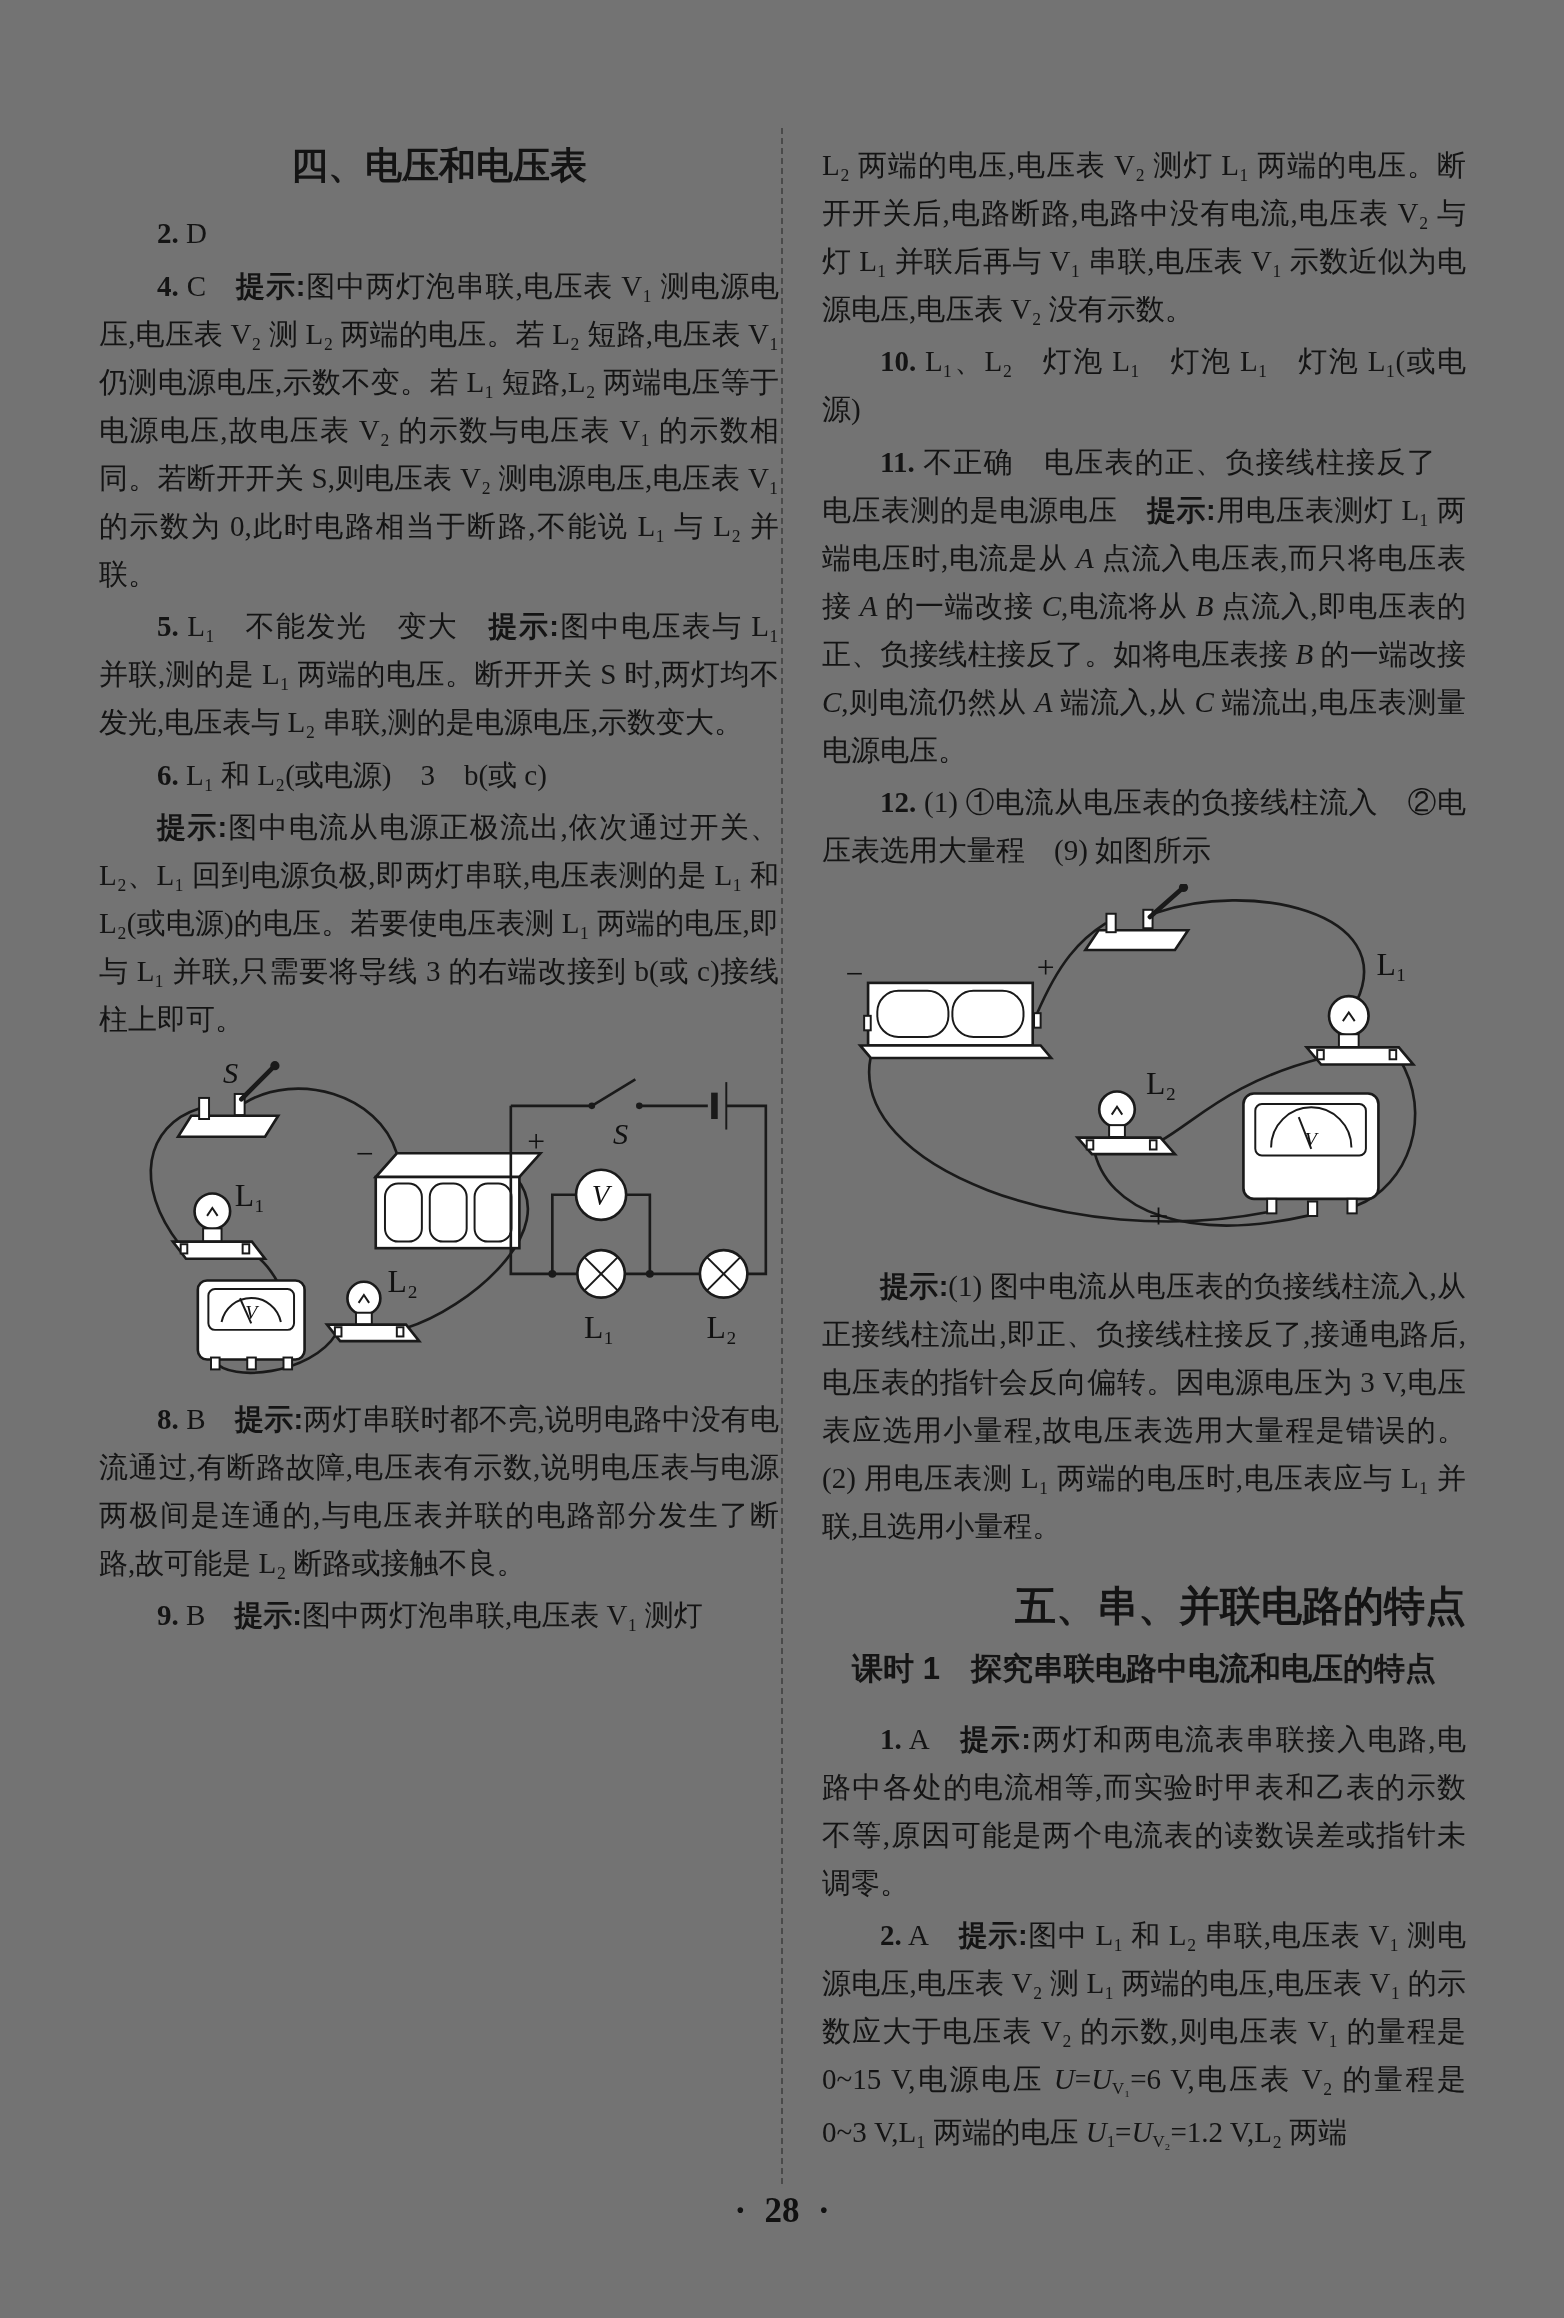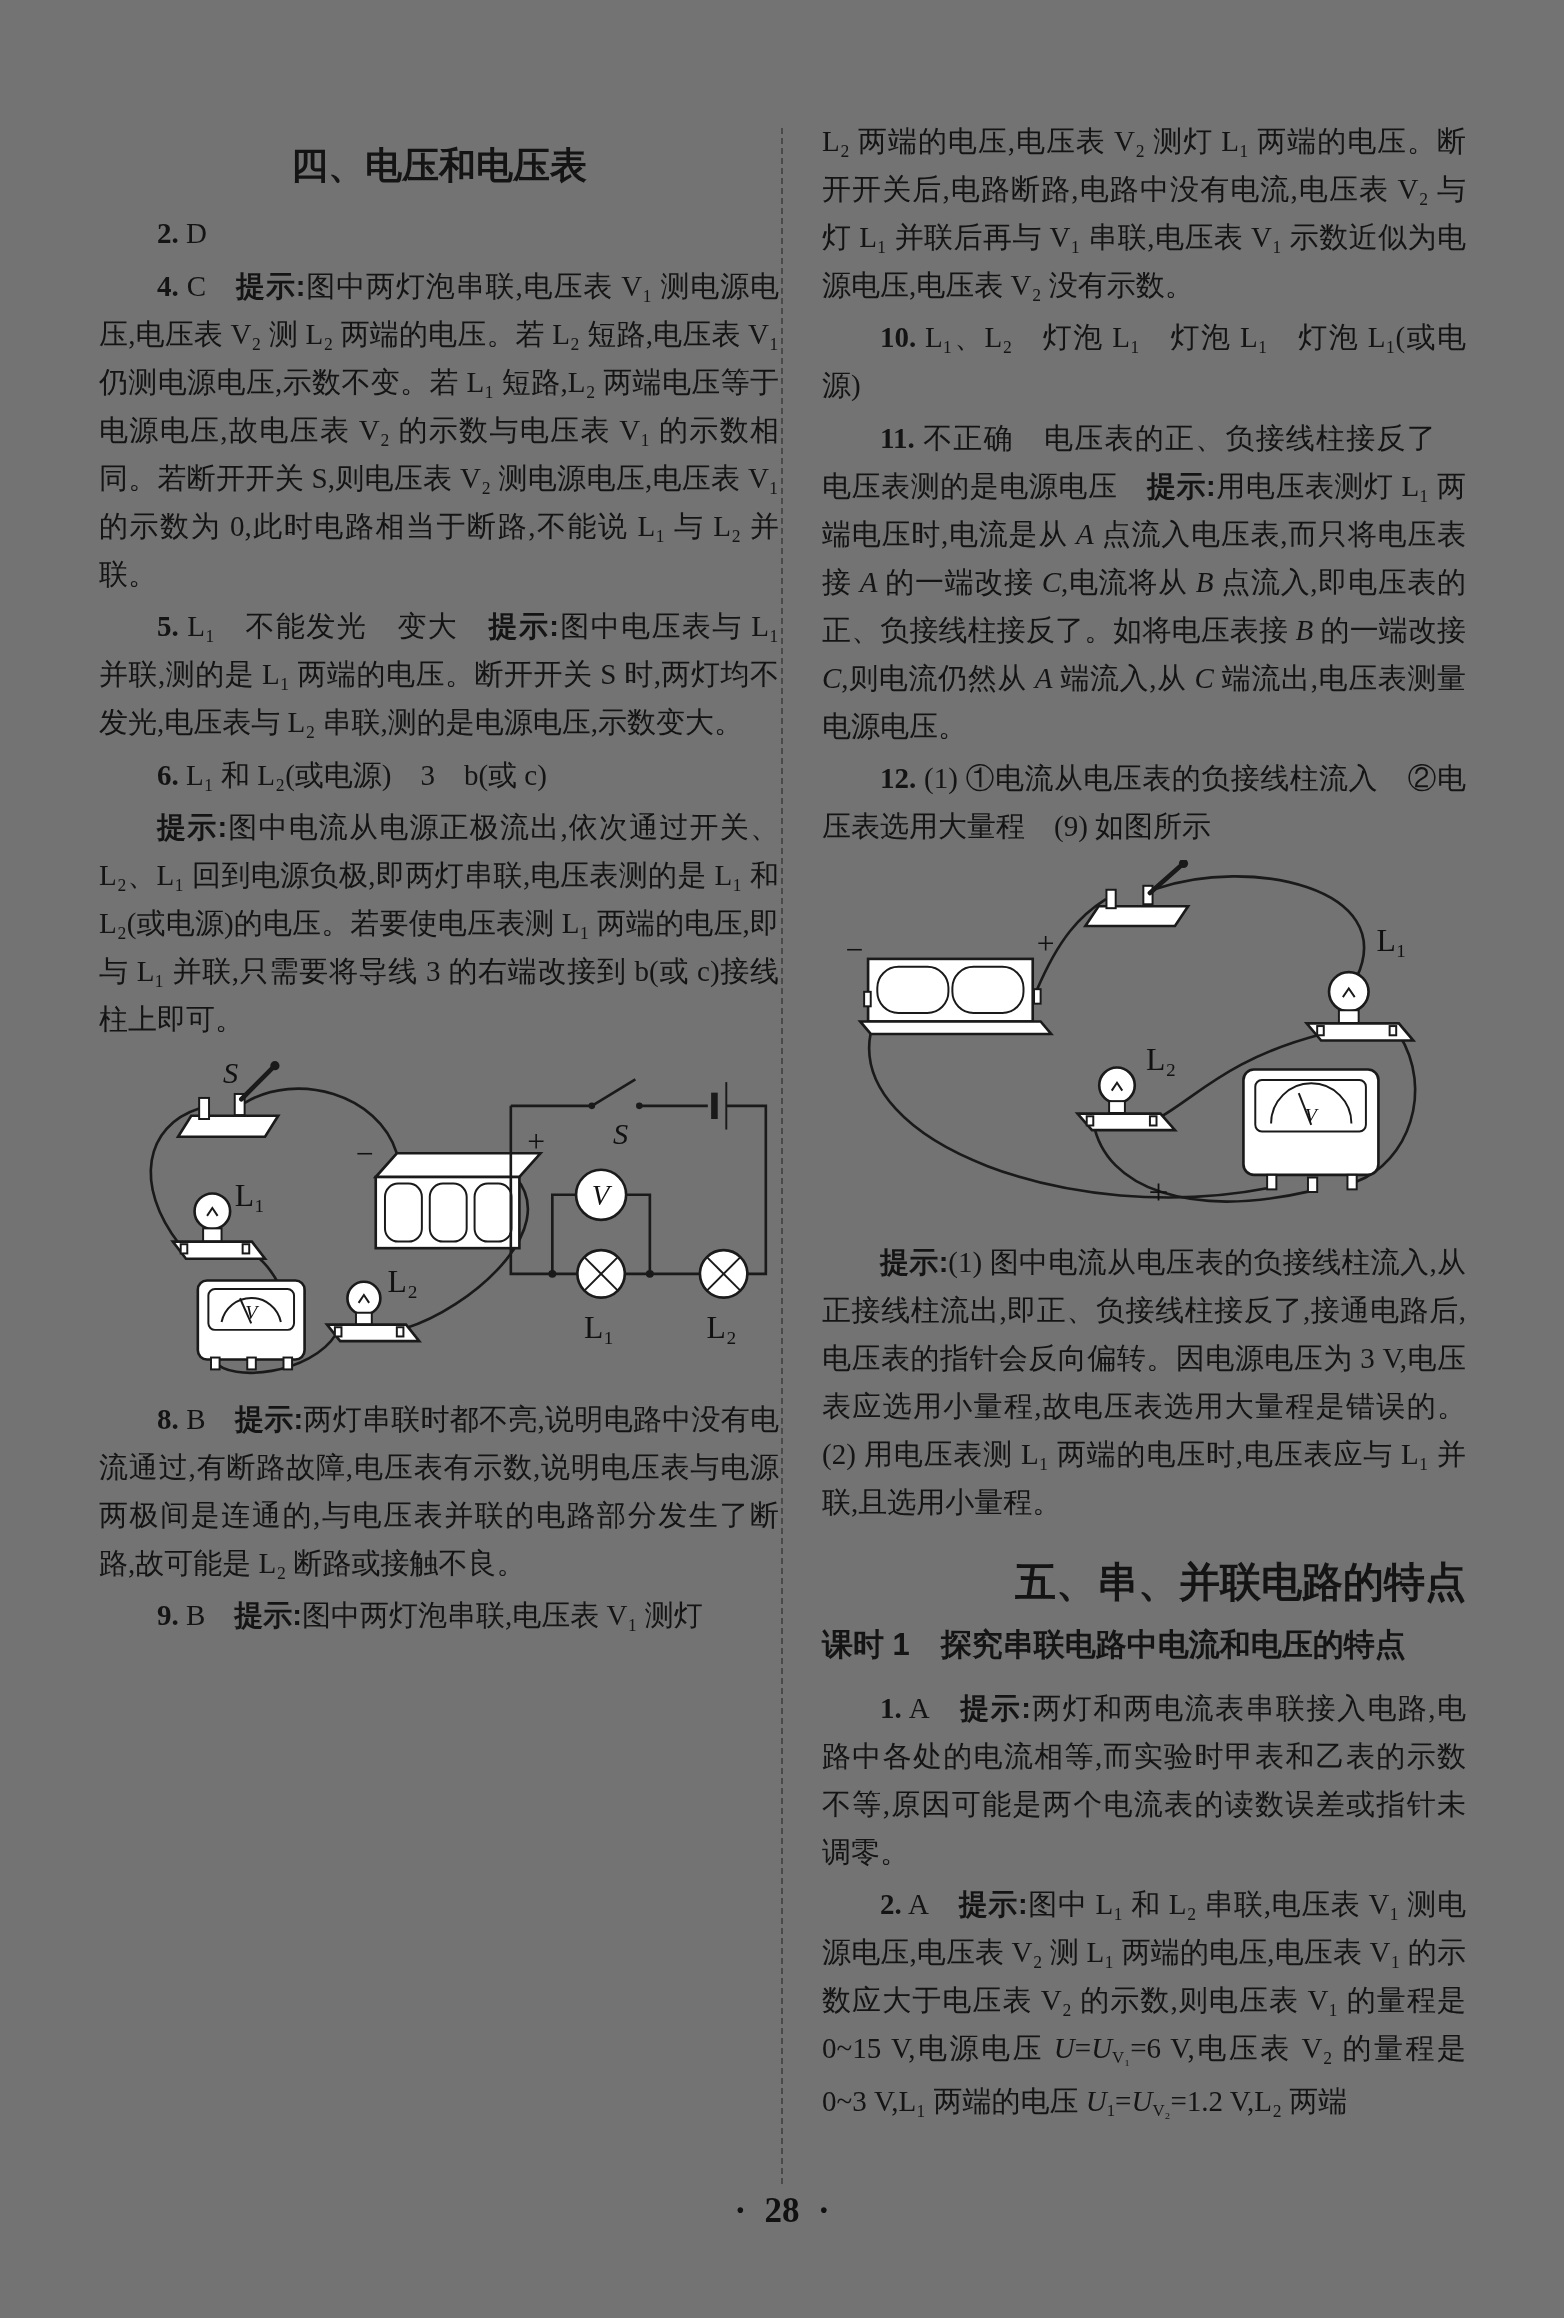--- a/index.html
+++ b/index.html
@@ -3,36 +3,36 @@
 <meta charset="utf-8">
 <style>
   html,body{margin:0;padding:0;}
   body{
     width:1564px;height:2319px;position:relative;background:#f7f7f5;
     font-family:"Liberation Serif","DejaVu Serif",serif;color:#141414;
   }
   .page{position:absolute;left:0;top:0;width:1564px;height:2319px;background:#737373;overflow:hidden;}
   .column{position:absolute;}
   .col-left{left:99px;top:135px;width:680px;}
-  .col-right{left:822px;top:112px;width:644px;}
+  .col-right{left:822px;top:136px;width:644px;}
   .divider{position:absolute;left:781px;top:128px;height:2056px;width:0;border-left:2px dashed #4a4a4a;}
   p.para{margin:4.6px 0;font-size:29px;line-height:48px;text-align:justify;text-indent:2em;
          text-justify:inter-ideograph;word-break:break-word;}
   p.noindent{text-indent:0;}
   p.title-hei{
     text-align:center;text-indent:0;font-family:"Liberation Sans","DejaVu Sans",sans-serif;
     font-weight:bold;font-size:37px;line-height:53px;margin:4px 0 17px;
   }
   p.section-hei{
     text-align:right;text-indent:0;font-family:"Liberation Sans","DejaVu Sans",sans-serif;
     font-weight:bold;font-size:41px;line-height:53px;margin:30px 0 9.2px;
   }
   p.subtitle-hei{
-    text-align:left;text-indent:0;font-family:"Liberation Sans","DejaVu Sans",sans-serif;
-    font-weight:bold;font-size:31px;line-height:47px;margin:12px 0 16px;
+    text-align:center;text-indent:0;font-family:"Liberation Sans","DejaVu Sans",sans-serif;
+    font-weight:bold;font-size:31px;line-height:47px;margin:12px 0 23px;
   }
   .sg-r{font-family:"Liberation Serif","DejaVu Serif",serif;}
   .sg-b{font-weight:bold;}
   .sg-h{font-family:"Liberation Sans","DejaVu Sans",sans-serif;font-weight:bold;}
   .sg-i{font-style:italic;}
   .sg-s{font-size:0.58em;position:relative;top:0.30em;}
   .figure-block{margin:9.2px 0;display:block;}
   svg{display:block;}
   .wire{fill:none;stroke:#1a1a1a;stroke-width:4;stroke-linecap:round;}
   .part{fill:#ffffff;stroke:#1a1a1a;stroke-width:4;}

